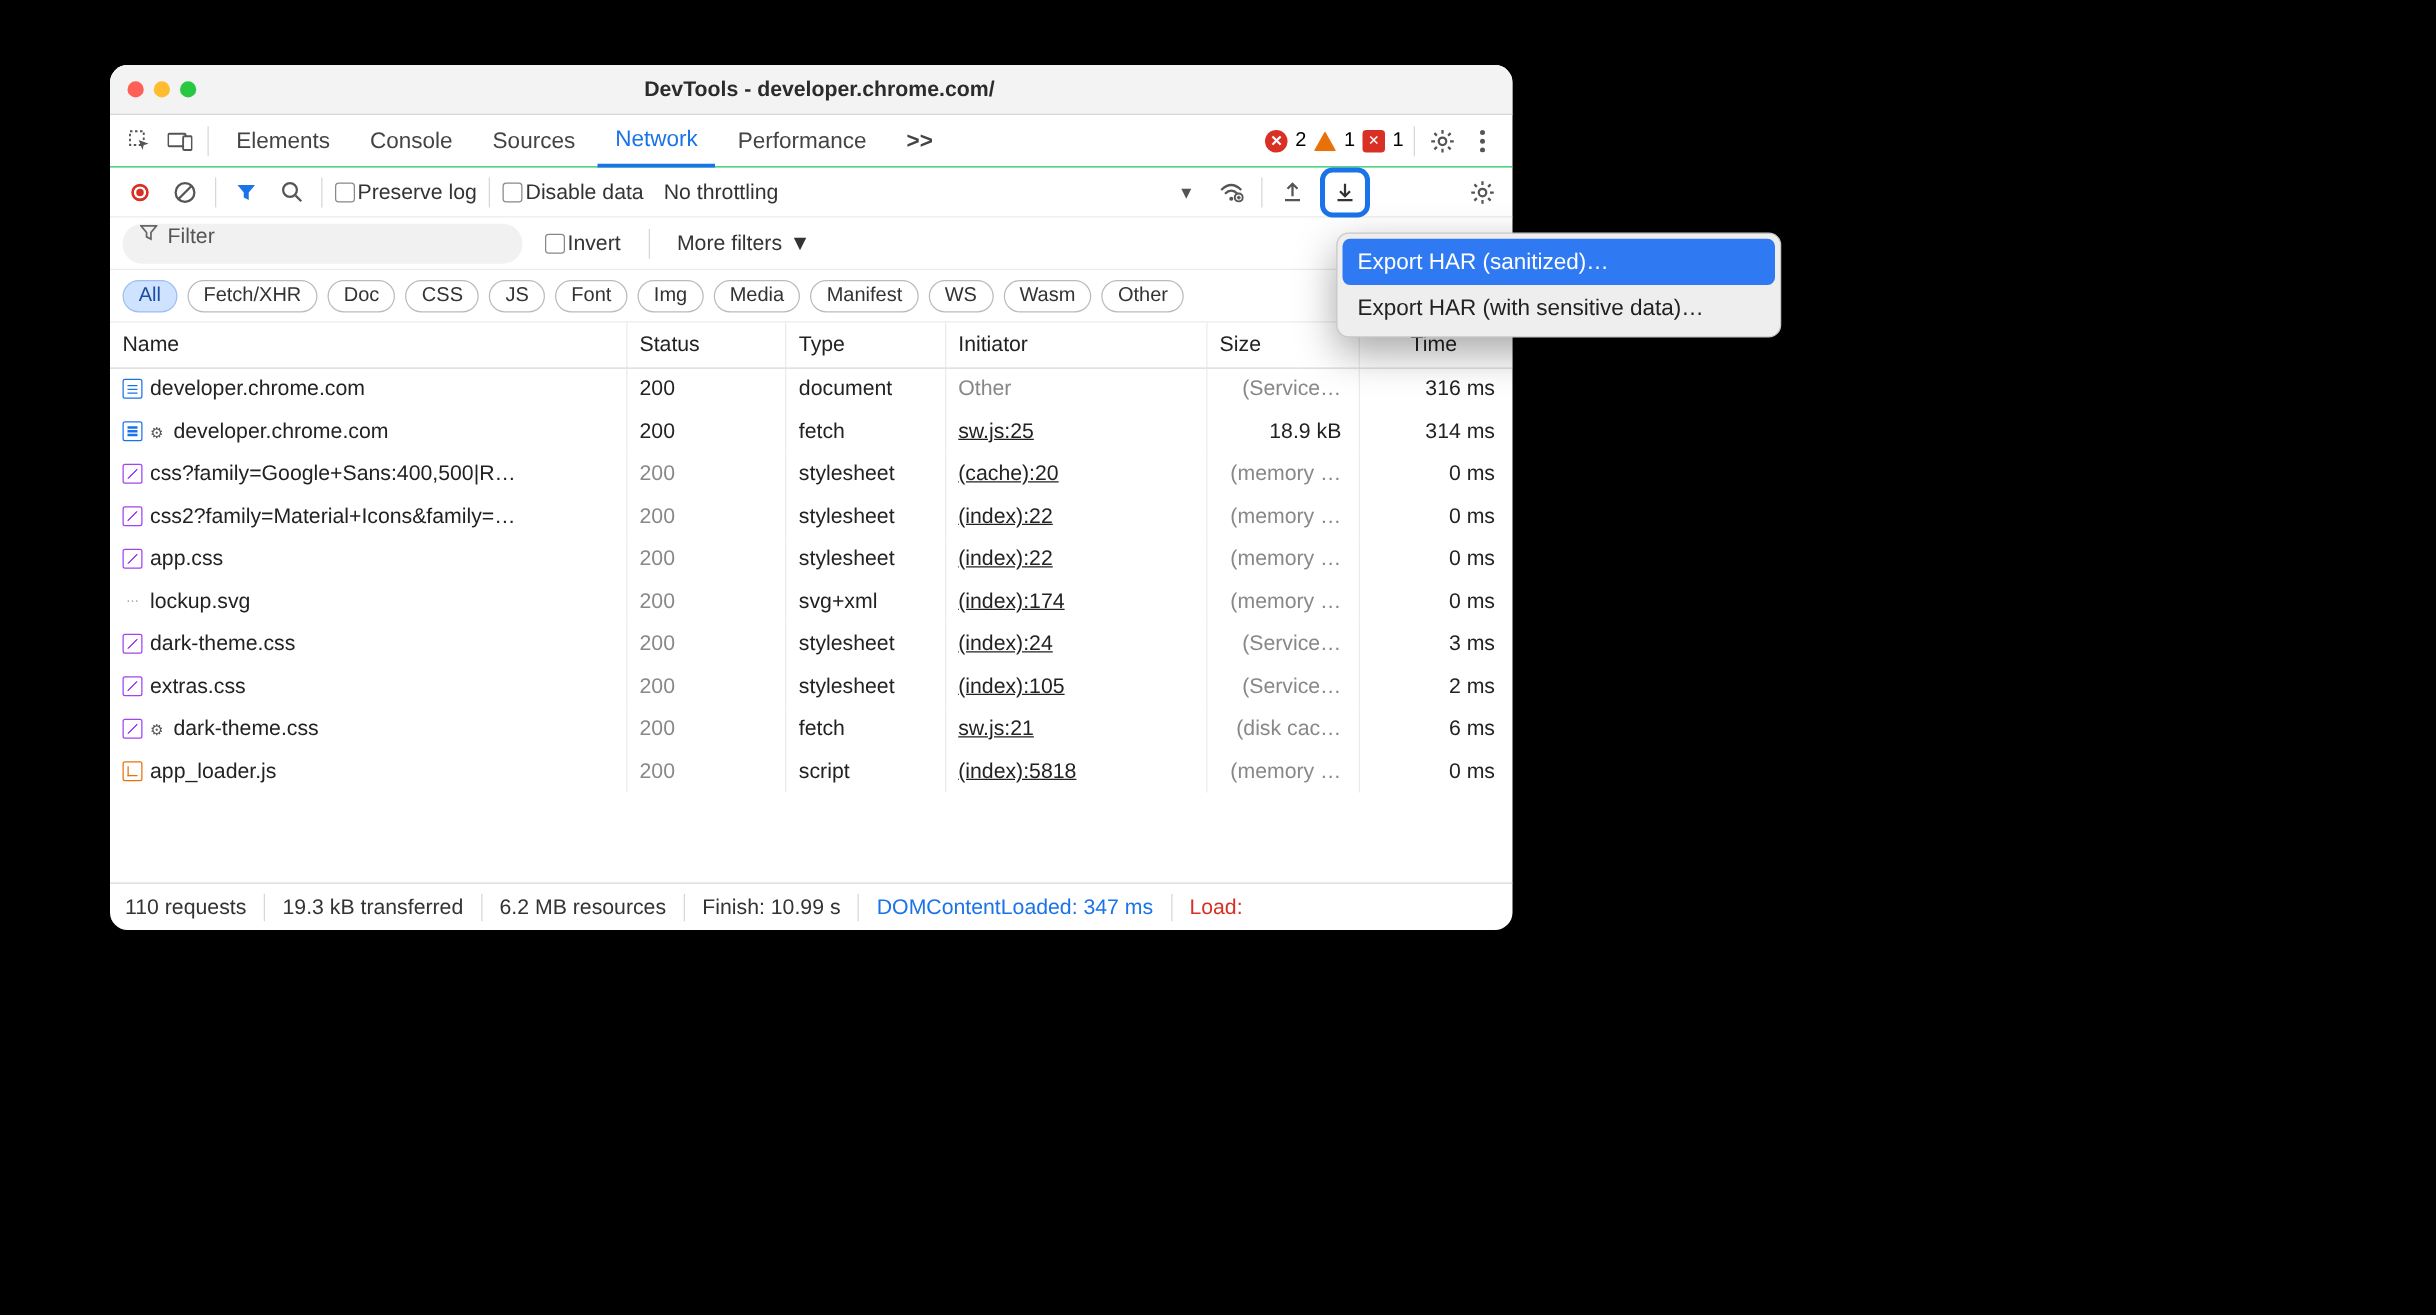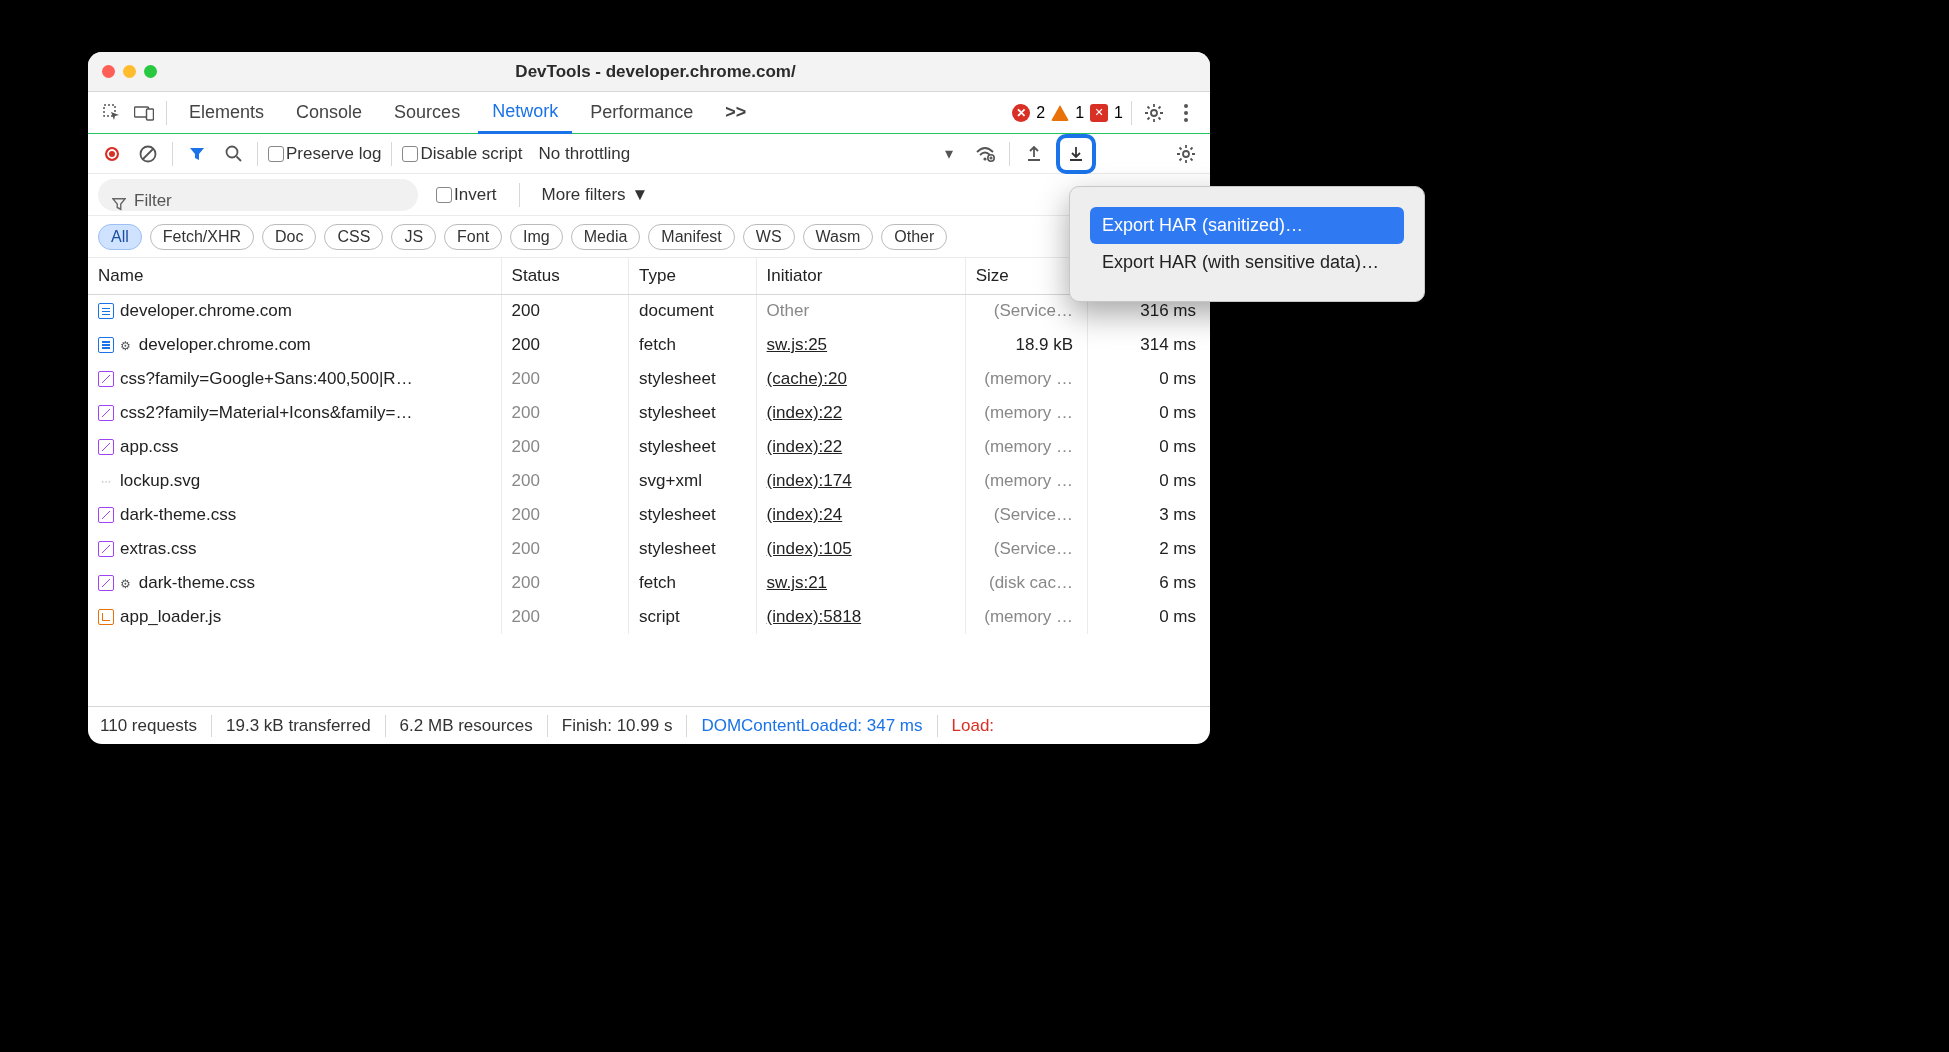--- a/index.html
+++ b/index.html
@@ -39,21 +39,21 @@
   .funnel-blue { color:#1a73e8; }
   .checkbox-wrap { display:flex; align-items:center; gap:2px; font-size:17px; color:#333; }
   .checkbox-box { width:16px; height:16px; border:1.5px solid #888; border-radius:3px; display:inline-block; }
   .throttle { font-size:17px; color:#333; display:flex; align-items:center; gap:6px; padding:0 8px; }
   .highlight-ring { border:4px solid #1a73e8; border-radius:10px; padding:2px; }
   .toolbar .ts-divider { margin:0 2px; }
   .toolbar-spacer { flex:1; }
 
   
   .filter-row { height:42px; display:flex; align-items:center; padding:0 10px; gap:18px; border-bottom:1px solid #ebebeb; }
-  .filter-pill { display:flex; align-items:flex-end; gap:8px; background:#f1f1f1; border-radius:20px; height:32px; padding:0 16px 0 14px; color:#555; font-size:17px; width:320px; }
+  .filter-pill { display:flex; align-items:flex-start; gap:8px; background:#f1f1f1; border-radius:20px; height:32px; padding:0 16px 0 14px; color:#555; font-size:17px; width:320px; }
   .more-filters { display:flex; align-items:center; gap:6px; font-size:17px; color:#333; }
 
   
   .chips { height:42px; display:flex; align-items:center; padding:0 10px; gap:8px; border-bottom:1px solid #ebebeb; }
   .chip { border:1px solid #bbb; border-radius:16px; padding:3px 12px; font-size:16px; color:#333; cursor:pointer; background:#fff; }
   .chip.active { background:#cfe2ff; border-color:#9cbef2; color:#1a4ea0; }
 
   
   .table-wrap { flex:1; overflow:hidden; display:flex; flex-direction:column; }
   table { width:100%; border-collapse:collapse; table-layout:fixed; }
@@ -83,21 +83,21 @@
   
   .statusbar { height:38px; border-top:1px solid #d7d7d7; display:flex; align-items:center; padding:0 12px; gap:0; font-size:17px; color:#333; }
   .sb-sep { width:1px; height:22px; background:#d7d7d7; margin:0 14px; }
   .sb-blue { color:#1a73e8; }
   .sb-red { color:#d93025; }
 
   
   .menu {
     position:absolute; left:1069px; top:186px; width:356px;
     background:#eeeeee; border:1px solid #c7c7c7; border-radius:10px; box-shadow:0 12px 32px rgba(0,0,0,0.35);
-    padding:20px; overflow:hidden;
+    padding:4px; overflow:hidden;
   }
   .menu-item { padding:8px 12px; font-size:18px; color:#222; border-radius:6px; }
   .menu-item.hl { background:#2f7af3; color:#fff; }
 
   svg { display:block; }
 </style>
 </head>
 <body>
 
 <div class="window">
@@ -175,21 +175,21 @@
         </svg>
     </div>
     <div class="ts-divider"></div>
     <label class="checkbox-wrap">
       <span class="checkbox-box"></span>
         <span>Preserve log</span>
     </label>
     <div class="ts-divider"></div>
     <label class="checkbox-wrap">
       <span class="checkbox-box"></span>
-        <span>Disable script</span>
+        <span>Disable data</span>
     </label>
     <div class="throttle">
       <span>No throttling</span>
     </div>
     <div class="toolbar-spacer"></div>
     <div class="tb-btn">▾</div>
     <div class="tb-btn">
       <svg width="20" height="16" viewBox="0 0 20 16">
           <path d="M2 6 Q10 -2 18 6" fill="none" stroke="#555" stroke-width="1.8"></path>
           <path d="M5 9 Q10 4 15 9" fill="none" stroke="#555" stroke-width="1.8"></path>

